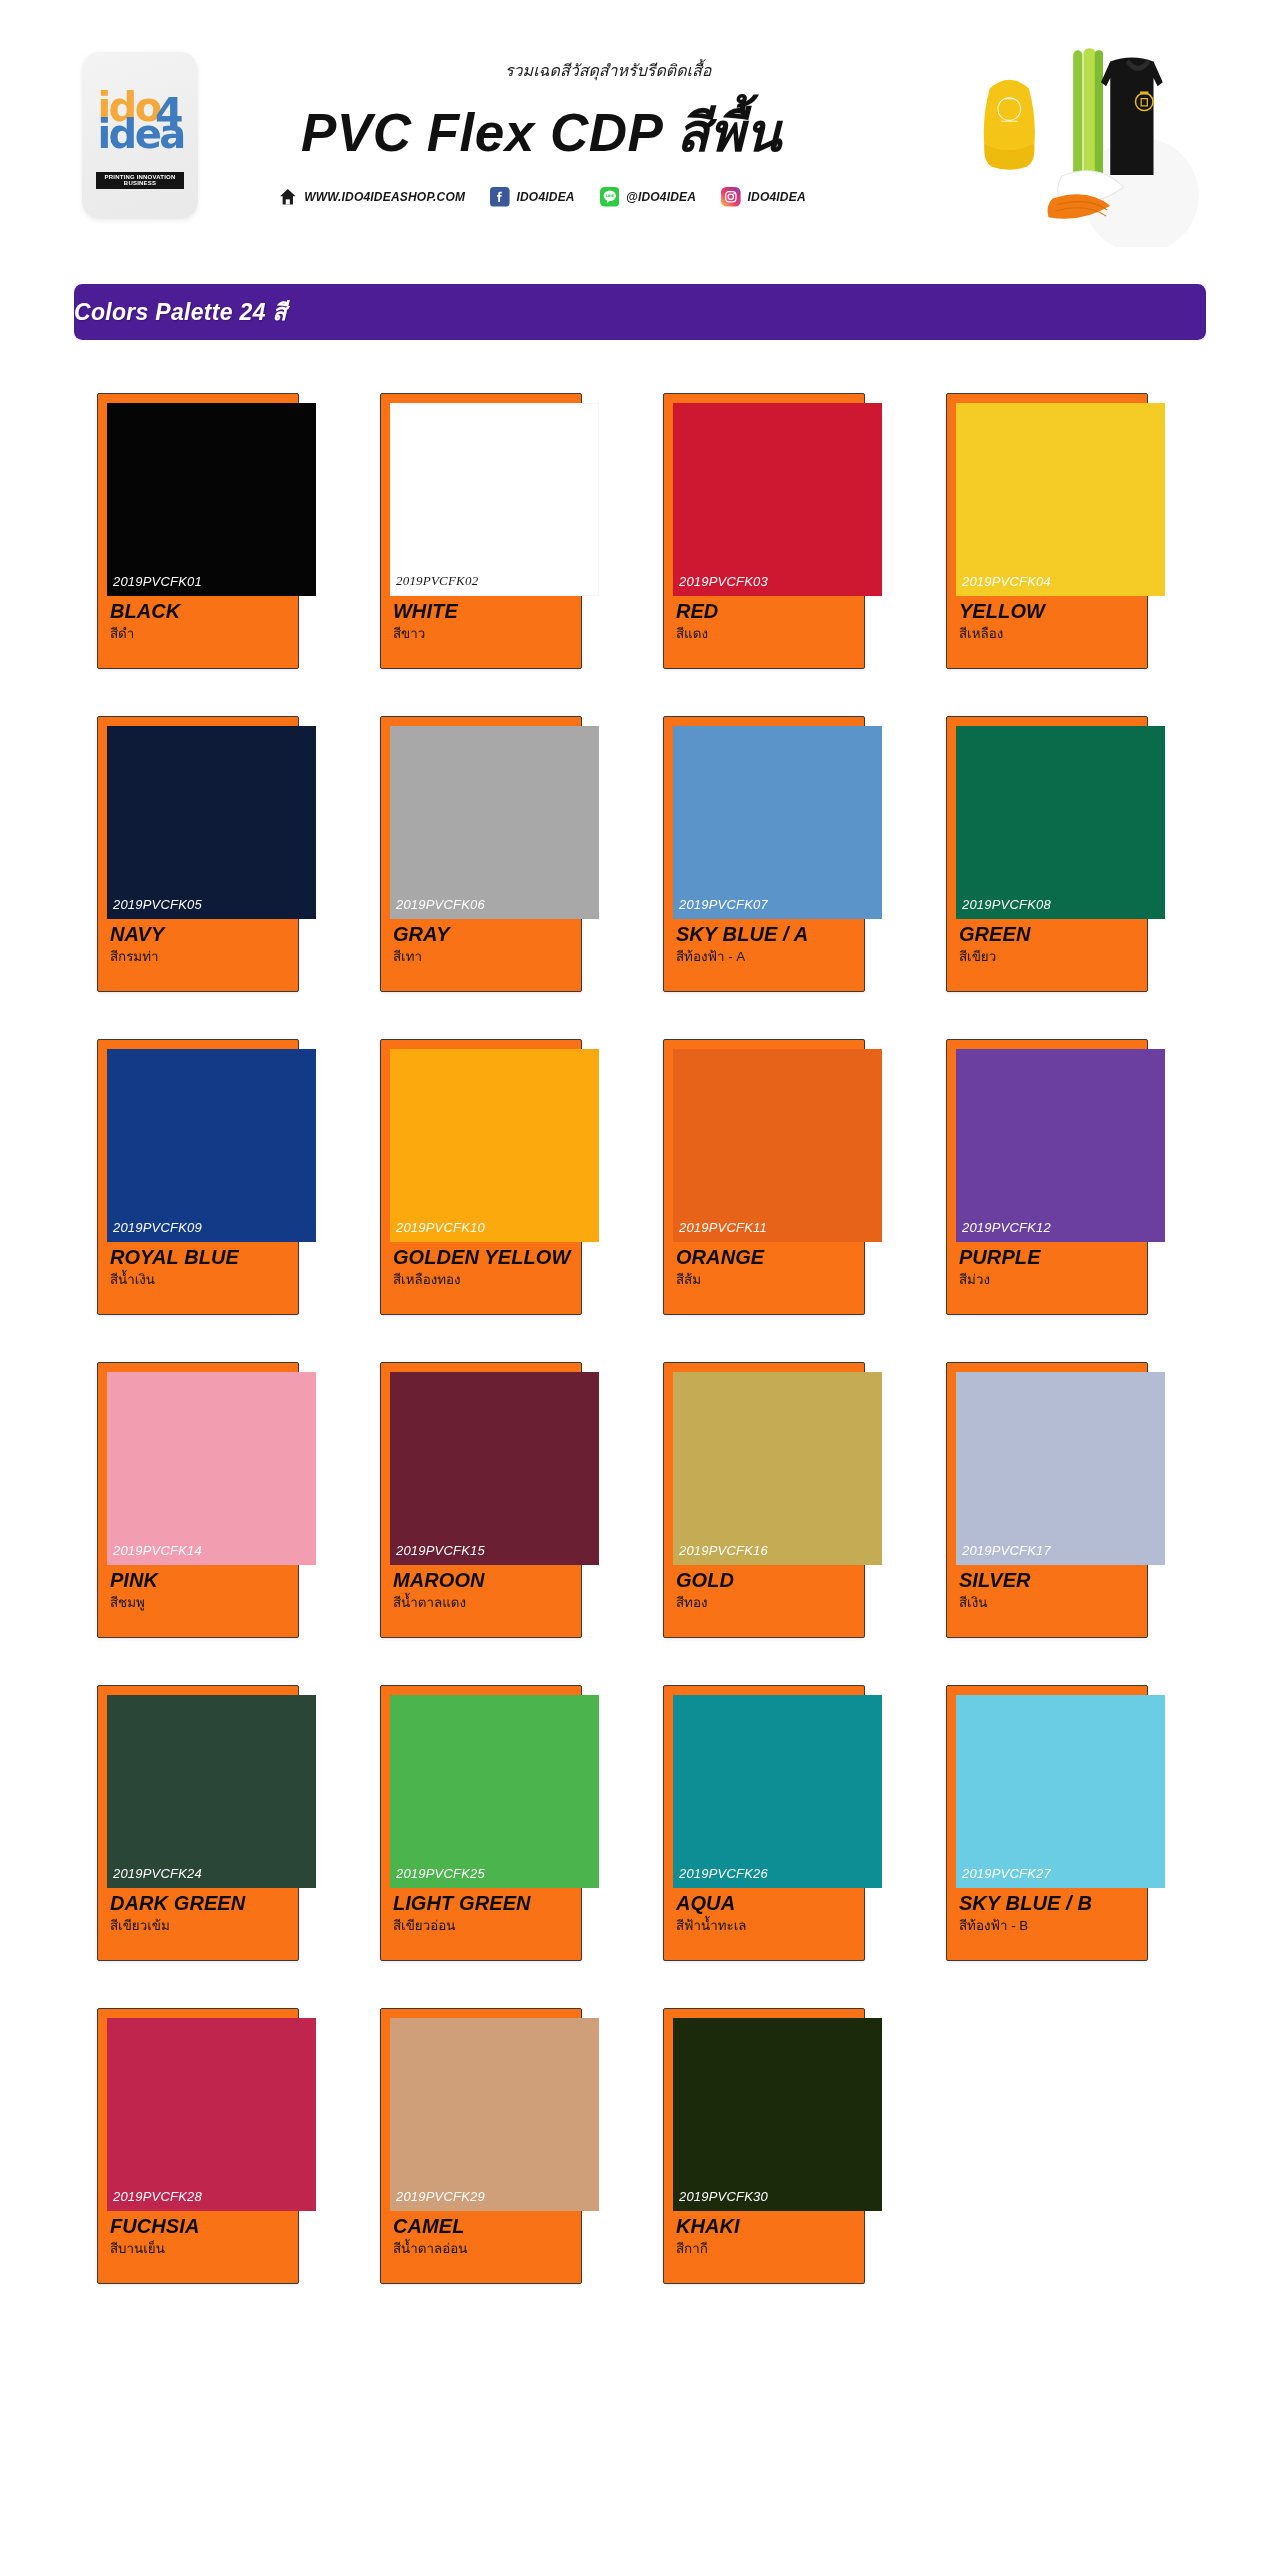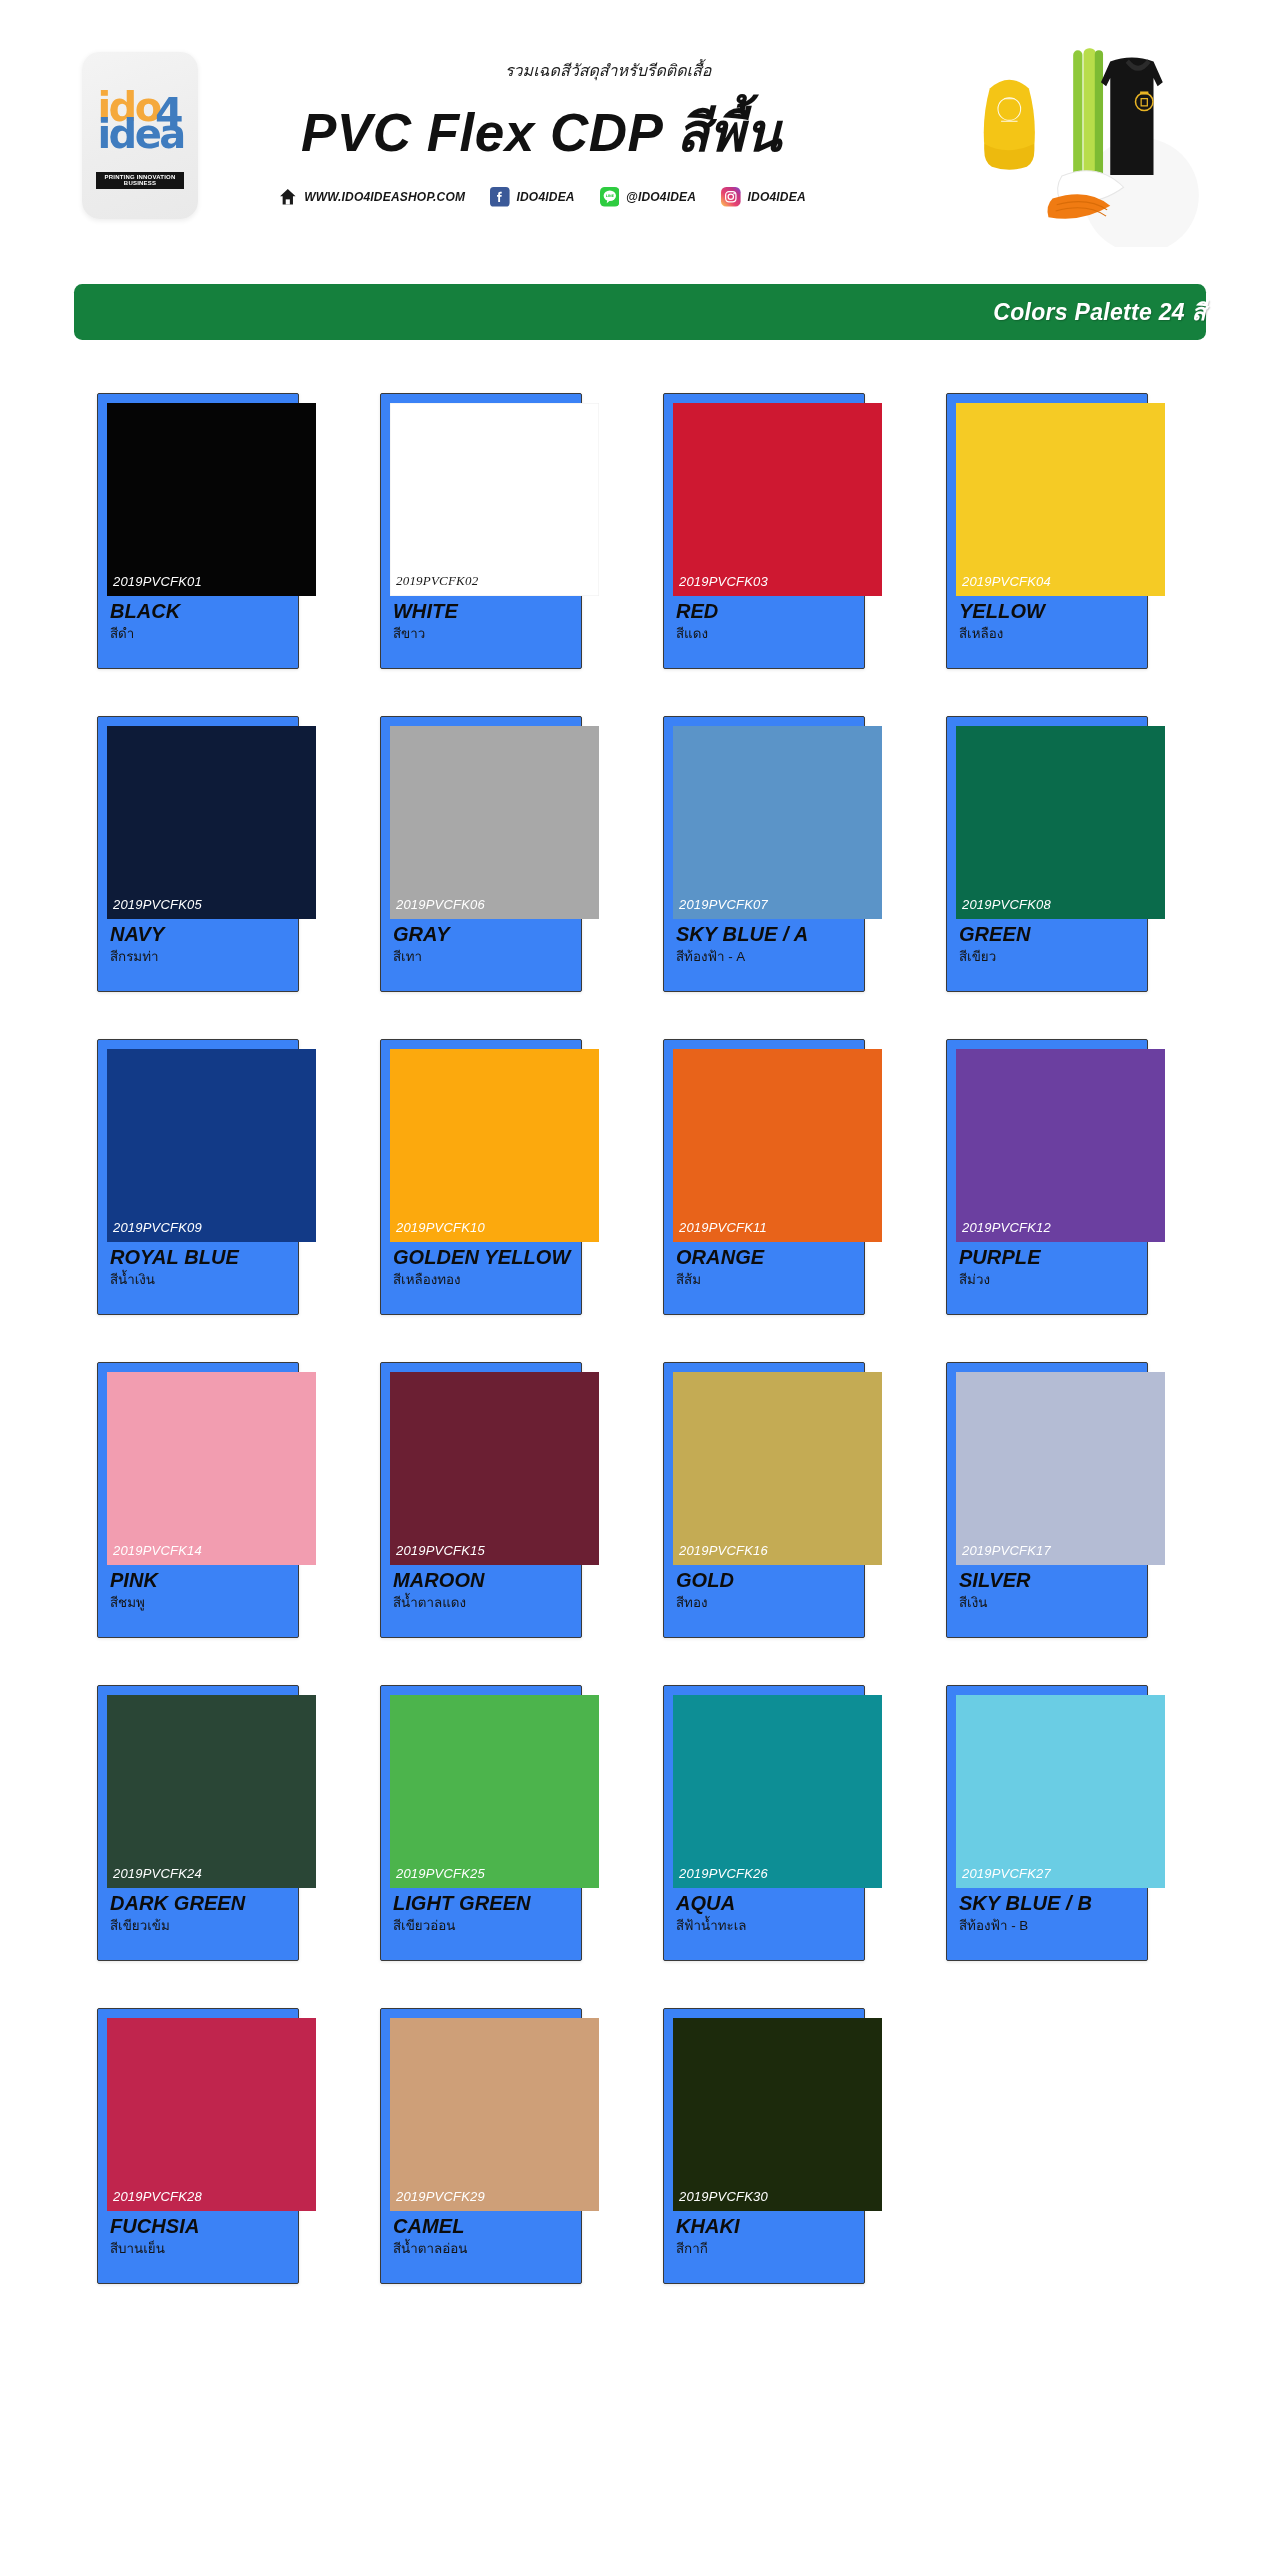--- a/index.html
+++ b/index.html
@@ -69,41 +69,41 @@
   }
   .si { width:19.6px; height:19.6px; flex:0 0 19.6px; position:relative; }
   .si svg { display:block; width:19.6px; height:19.6px; }
 
   .hero-art { position:absolute; right:49px; top:41px; width:289px; height:206px; }
 
   
   .banner {
     position:absolute; left:74px; top:284px;
     width:1132px; height:56px;
-    background:#15803d; border-radius:8.2px;
-    display:flex; align-items:center; justify-content:flex-end;
+    background:#4c1d95; border-radius:8.2px;
+    display:flex; align-items:center; justify-content:flex-start;
   }
   .banner-text {
     color:#ffffff; font-size:23px; font-weight:700; font-style:italic;
     letter-spacing:0.3px;
     text-shadow: 1px 1px 1.5px rgba(0,0,0,.22);
   }
 
   
   .grid {
     position:absolute; left:97px; top:393px;
     width:1092px;
     display:grid;
     grid-template-columns: repeat(4, 227px);
     column-gap: 56px;
     row-gap: 47px;
   }
   .card {
     width:202px; height:276px;
-    background:#3b82f6;
+    background:#f97316;
     border:1.5px solid #3a3a3a;
     border-radius:2px;
     padding:8.8px 8.8px 0 8.8px;
     display:flex; flex-direction:column;
     box-shadow: 0 1px 3.1px rgba(0,0,0,.10);
   }
   .swatch {
     width:209px; height:193px;
     position:relative; flex:0 0 193px;
   }

